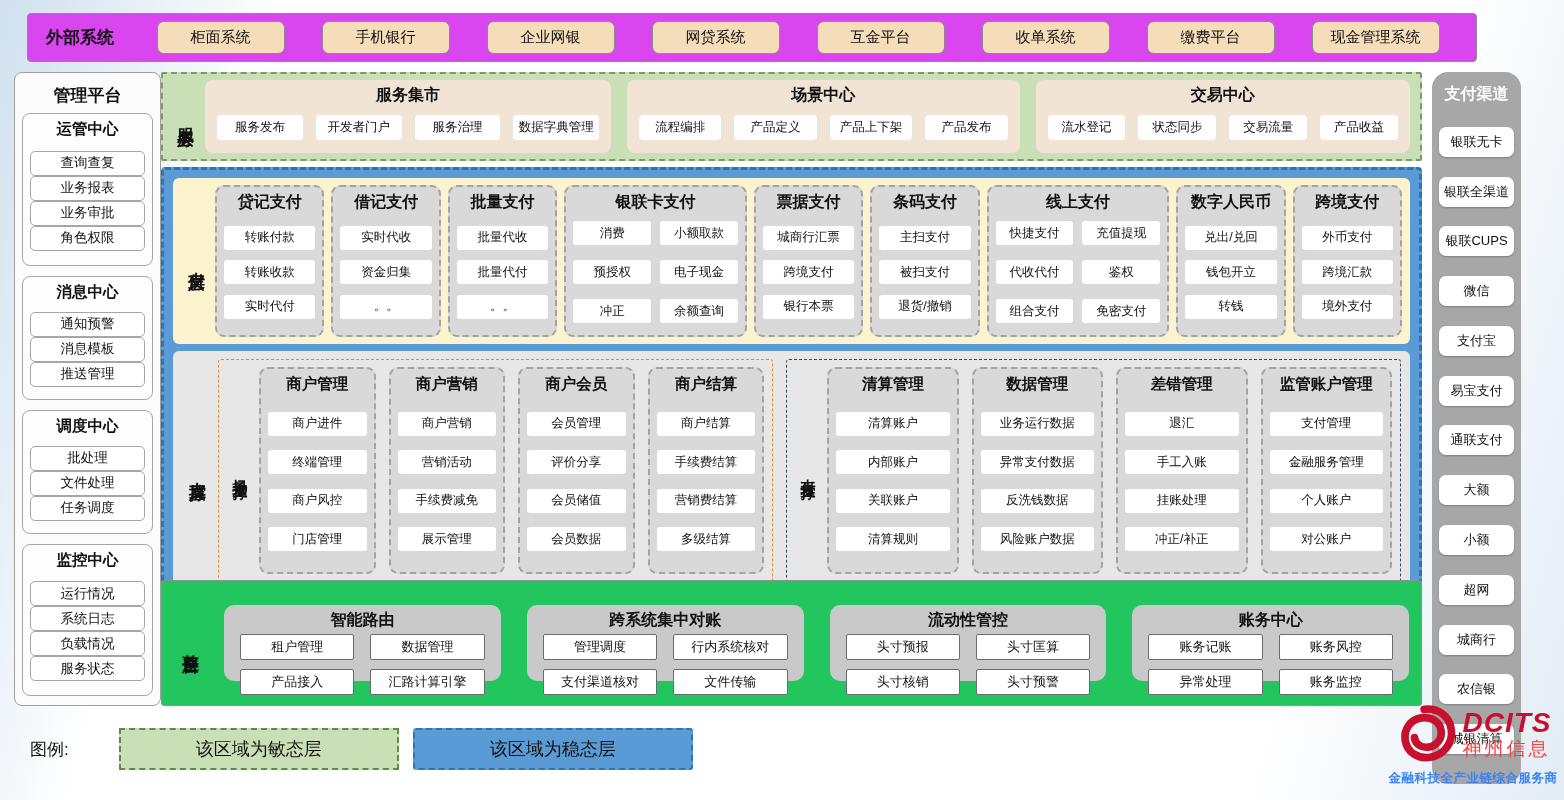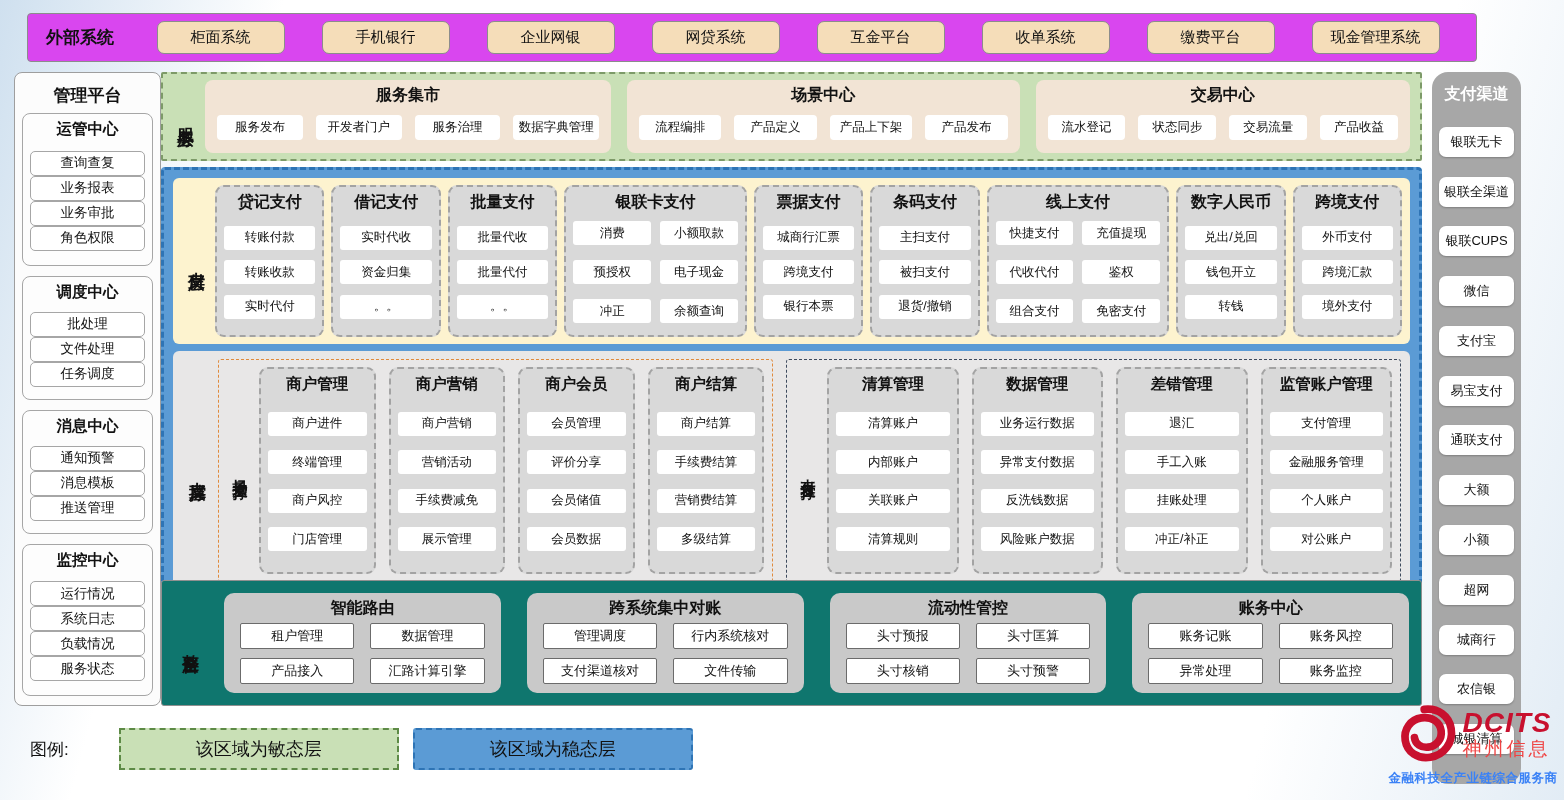--- a/index.html
+++ b/index.html
@@ -99,22 +99,22 @@
   .sup-groups{ flex:1; display:flex; gap:13px; margin-left:6px; min-height:0; }
   .sup-group{
     flex:1; background:#d9d9d9; border:2px dashed #a3a3a3; border-radius:9px;
     display:flex; flex-direction:column; padding:3px 7px 6px; min-height:0;
   }
   .sup-title{ font-size:15.5px; font-weight:bold; text-align:center; padding:2px 0; white-space:nowrap; }
   .sup-items{ flex:1; display:flex; flex-direction:column; justify-content:space-evenly; min-height:0; }
   
   .integration-layer{
     position:absolute; left:161px; top:580px; width:1261px; height:126px;
-    background:#0f766e; border:1.5px solid #909090; border-radius:3px;
-    display:flex; padding:12px 12px;gap:12px;
+    background:#22c55e; border:1.5px solid #909090; border-radius:3px;
+    display:flex; padding:24px 12px;gap:12px;
   }
   .integration-layer .vlabel{ width:32px; font-size:17px; }
   .int-groups{ flex:1; display:flex; gap:26px; margin-left:6px; }
   .int-group{
     flex:1; background:#c9c9c9; border-radius:10px; display:flex; flex-direction:column;
     padding:2px 16px 8px;
   }
   .int-title{ font-size:16px; font-weight:bold; text-align:center; padding:3px 0; white-space:nowrap; }
   .int-items{
     flex:1; display:grid; grid-template-columns:1fr 1fr; column-gap:16px; row-gap:9px;
@@ -181,33 +181,33 @@
       <div class="side-section" style="flex-grow: 5;">
         <div class="side-heading">运管中心</div>
         <div class="side-items">
           <div class="side-btn">查询查复</div>
           <div class="side-btn">业务报表</div>
           <div class="side-btn">业务审批</div>
           <div class="side-btn">角色权限</div>
         </div>
       </div>
       <div class="side-section" style="flex-grow: 4;">
+        <div class="side-heading">消息中心</div>
+        <div class="side-items">
+          <div class="side-btn">通知预警</div>
+          <div class="side-btn">消息模板</div>
+          <div class="side-btn">推送管理</div>
+        </div>
+      </div>
+      <div class="side-section" style="flex-grow: 4;">
         <div class="side-heading">调度中心</div>
         <div class="side-items">
           <div class="side-btn">批处理</div>
           <div class="side-btn">文件处理</div>
           <div class="side-btn">任务调度</div>
-        </div>
-      </div>
-      <div class="side-section" style="flex-grow: 4;">
-        <div class="side-heading">消息中心</div>
-        <div class="side-items">
-          <div class="side-btn">通知预警</div>
-          <div class="side-btn">消息模板</div>
-          <div class="side-btn">推送管理</div>
         </div>
       </div>
       <div class="side-section" style="flex-grow: 5;">
         <div class="side-heading">监控中心</div>
         <div class="side-items">
           <div class="side-btn">运行情况</div>
           <div class="side-btn">系统日志</div>
           <div class="side-btn">负载情况</div>
           <div class="side-btn">服务状态</div>
         </div>

